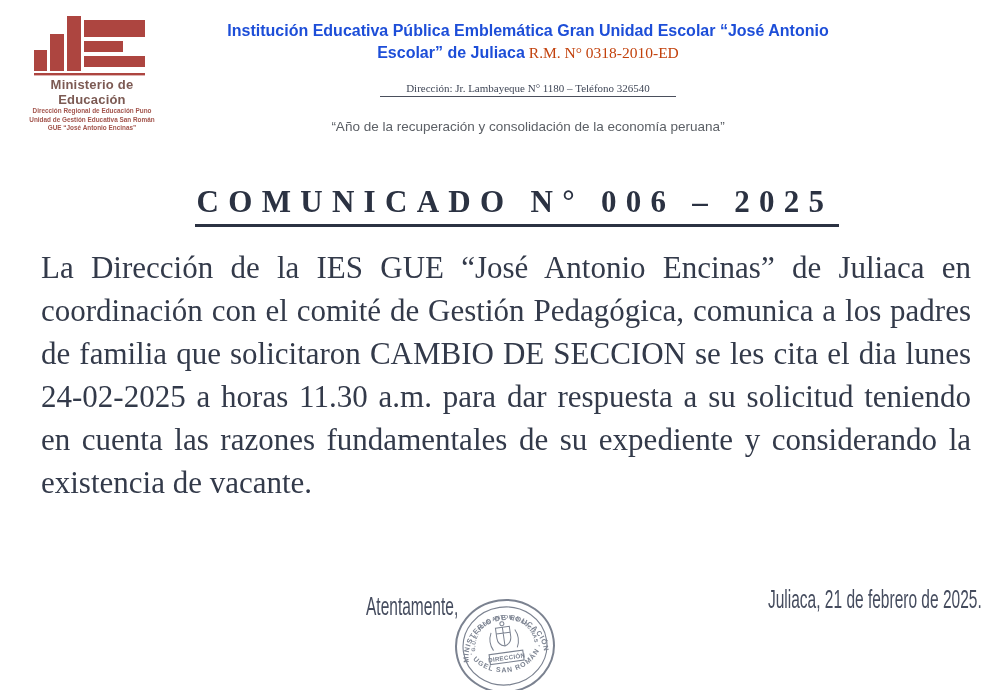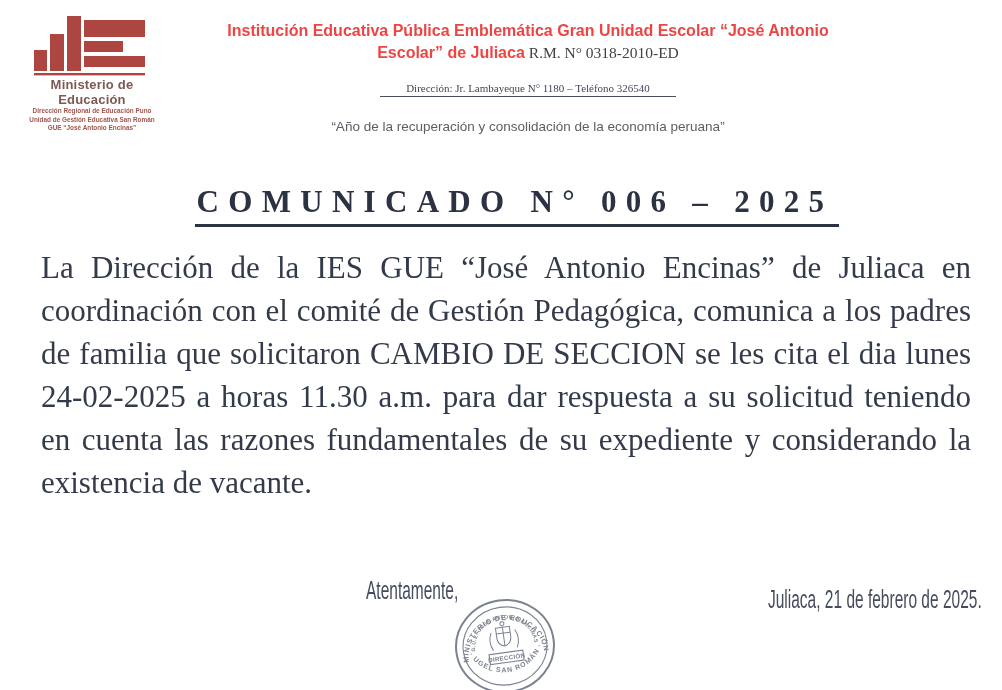--- a/index.html
+++ b/index.html
@@ -15,24 +15,24 @@
     font-family:"Liberation Sans", sans-serif; font-size:13px; font-weight:700;
     color:#7c5a53; letter-spacing:0.2px; margin-top:1px;
   }
   .minedu-sub {
     font-family:"Liberation Sans", sans-serif; font-size:6.4px; font-weight:700;
     color:#a3554d; line-height:8.5px;
   }
   .header-center { position:absolute; left:172px; top:20px; width:712px; text-align:center; }
   .inst-line1, .inst-line2b {
     font-family:"Liberation Sans", sans-serif; font-weight:700;
-    font-size:16px; color:#ef4444; line-height:22px;
+    font-size:16px; color:#1d4ed8; line-height:22px;
   }
   .inst-line2 { line-height:22px; }
-  .inst-rm { font-family:"Liberation Serif", serif; font-weight:400; font-size:15.5px; color:#404040; }
+  .inst-rm { font-family:"Liberation Serif", serif; font-weight:400; font-size:15.5px; color:#c2410c; }
   .address-line {
     display:inline-block; margin-top:18px; font-size:11px; color:#3f4656;
     border-bottom:1.5px solid #4a4f5c; padding:0 26px 2px 26px;
   }
   .year-quote {
     margin-top:22px; font-family:"Liberation Sans", sans-serif;
     font-size:13.5px; color:#5c6066;
   }
   .shield-logo { position:absolute; right:14px; top:12px; width:100px; height:116px; }
   
@@ -45,21 +45,21 @@
   .doc-body {
     position:absolute; top:246px; left:41px; width:930px;
     font-size:31px; line-height:43px; text-align:justify; text-align-last:left;
     color:#333a4a;
   }
   
   .condensed {
     font-family:"Liberation Sans", sans-serif; color:#454c5e; font-size:25px;
     display:inline-block; transform:scaleX(0.62); white-space:nowrap;
   }
-  .closing { position:absolute; left:366px; top:576px; }
+  .closing { position:absolute; left:366px; top:592px; }
   .closing .condensed { transform-origin:left center; }
   .date-line { position:absolute; right:20px; top:585px; text-align:center; }
   .date-line .condensed { transform-origin:right center; }
   .seal { position:absolute; left:452px; top:597px; width:106px; height:98px; }
 </style>
 </head>
 <body>
 
 <div class="page">
 

